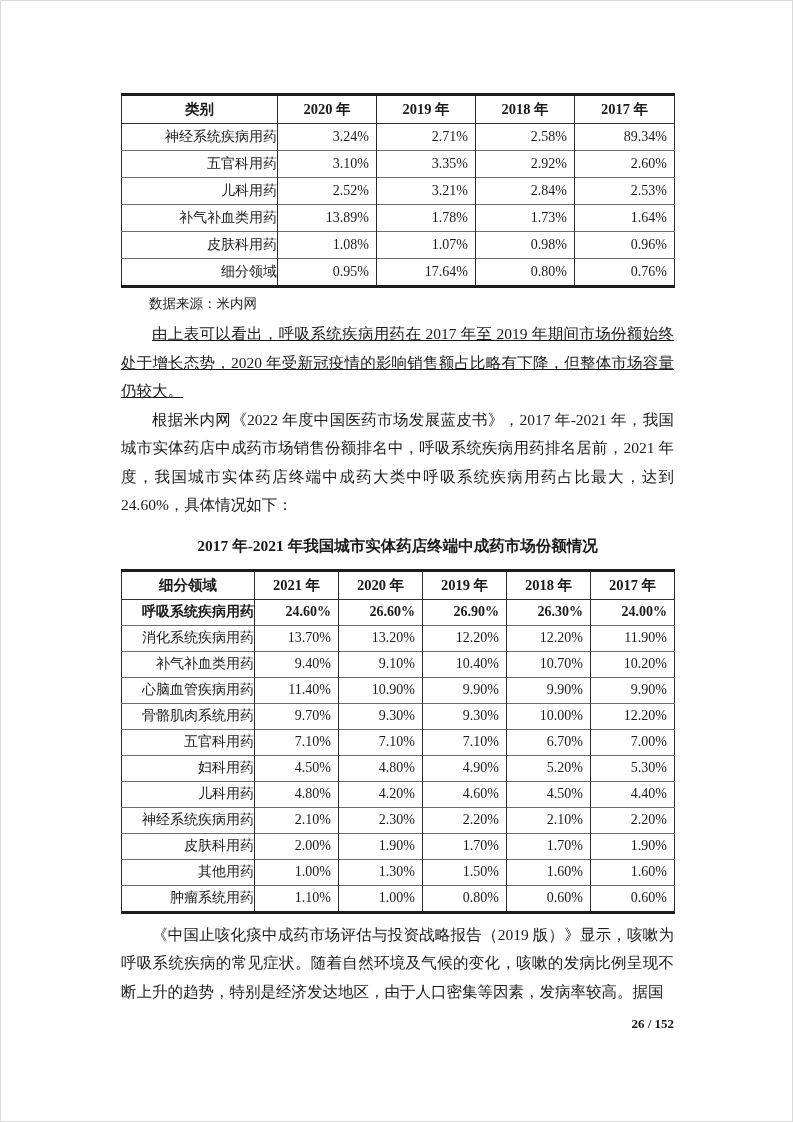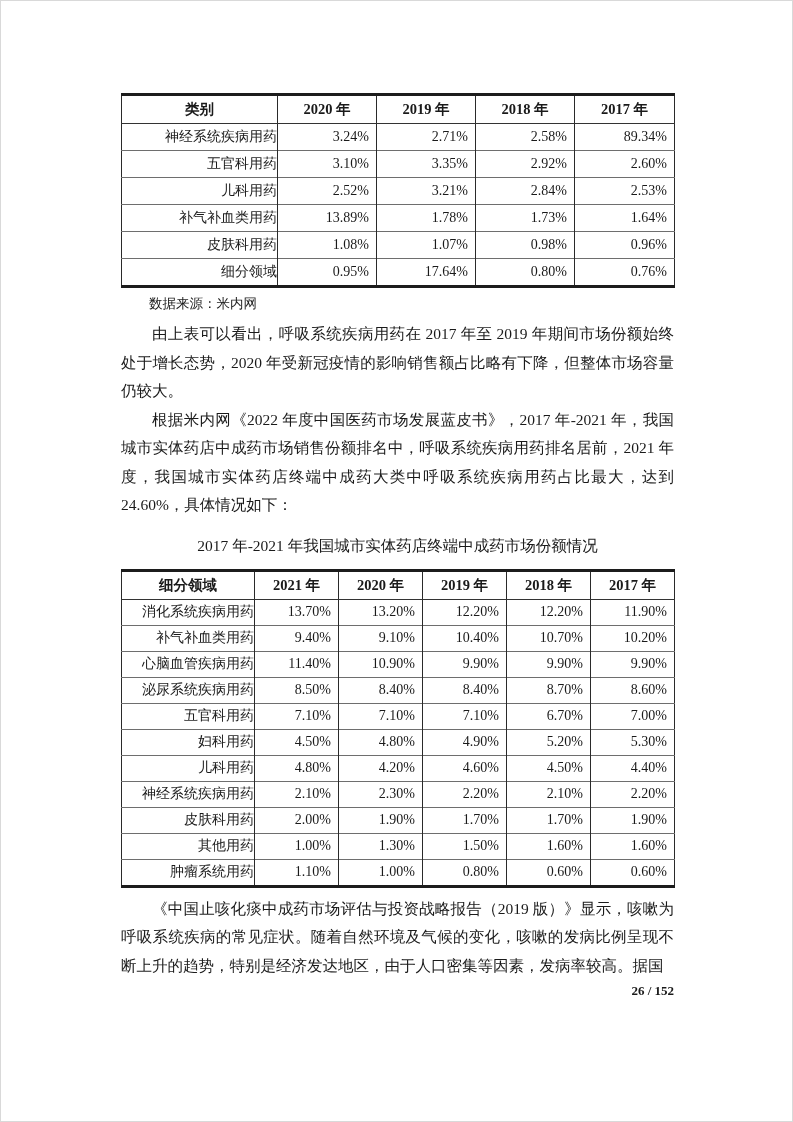--- a/index.html
+++ b/index.html
@@ -63,34 +63,34 @@
     margin: 7px 0 6px 28px;
     line-height: 17px;
   }
   p.body-para {
     font-size: 15.5px;
     line-height: 28.5px;
     text-align: justify;
     text-indent: 2em;
     margin: 0;
   }
-  p.body-para.first { margin-top: 8px; }
+  p.body-para.first { margin-top: 8px; text-decoration: underline; }
   .table-title {
     font-size: 15.5px;
-    font-weight: normal;
+    font-weight: bold;
     text-align: center;
     margin: 15px 0 13px 0;
     line-height: 21px;
   }
   p.after-table { margin-top: 7px; }
   .page-number {
     font-size: 13px;
     font-weight: bold;
     text-align: right;
-    margin-top: 3px;
+    margin-top: 10px;
     line-height: 16px;
   }
 </style>
 </head>
 <body>
 
 <div class="page-content">
   <div class="spacer-top"></div>
 
   <table class="data-table" id="table1">
@@ -173,20 +173,28 @@
     </colgroup>
     <tbody>
         <tr class="header-row">
           <th>细分领域</th>
           <th>2021 年</th>
           <th>2020 年</th>
           <th>2019 年</th>
           <th>2018 年</th>
           <th>2017 年</th>
         </tr>
+        <tr class="data-row bold-row">
+          <td class="label-cell">呼吸系统疾病用药</td>
+          <td class="value-cell">24.60%</td>
+          <td class="value-cell">26.60%</td>
+          <td class="value-cell">26.90%</td>
+          <td class="value-cell">26.30%</td>
+          <td class="value-cell">24.00%</td>
+        </tr>
         <tr class="data-row">
           <td class="label-cell">消化系统疾病用药</td>
           <td class="value-cell">13.70%</td>
           <td class="value-cell">13.20%</td>
           <td class="value-cell">12.20%</td>
           <td class="value-cell">12.20%</td>
           <td class="value-cell">11.90%</td>
         </tr>
         <tr class="data-row">
           <td class="label-cell">补气补血类用药</td>
@@ -198,26 +206,26 @@
         </tr>
         <tr class="data-row">
           <td class="label-cell">心脑血管疾病用药</td>
           <td class="value-cell">11.40%</td>
           <td class="value-cell">10.90%</td>
           <td class="value-cell">9.90%</td>
           <td class="value-cell">9.90%</td>
           <td class="value-cell">9.90%</td>
         </tr>
         <tr class="data-row">
-          <td class="label-cell">泌尿系统疾病用药</td>
-          <td class="value-cell">8.50%</td>
-          <td class="value-cell">8.40%</td>
-          <td class="value-cell">8.40%</td>
-          <td class="value-cell">8.70%</td>
-          <td class="value-cell">8.60%</td>
+          <td class="label-cell">骨骼肌肉系统用药</td>
+          <td class="value-cell">9.70%</td>
+          <td class="value-cell">9.30%</td>
+          <td class="value-cell">9.30%</td>
+          <td class="value-cell">10.00%</td>
+          <td class="value-cell">12.20%</td>
         </tr>
         <tr class="data-row">
           <td class="label-cell">五官科用药</td>
           <td class="value-cell">7.10%</td>
           <td class="value-cell">7.10%</td>
           <td class="value-cell">7.10%</td>
           <td class="value-cell">6.70%</td>
           <td class="value-cell">7.00%</td>
         </tr>
         <tr class="data-row">

